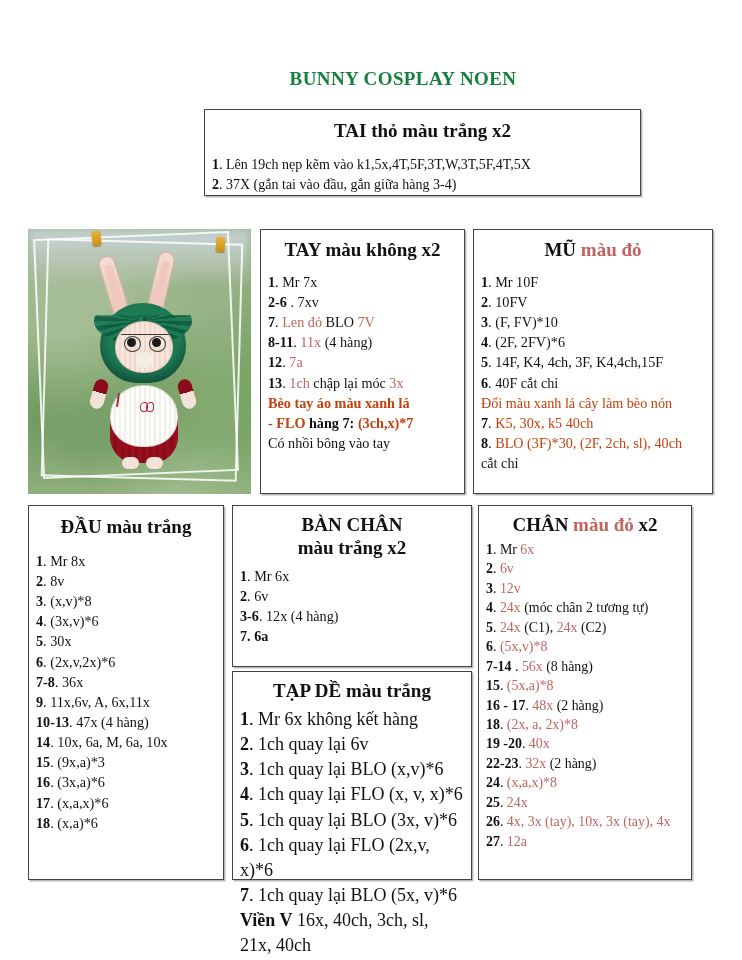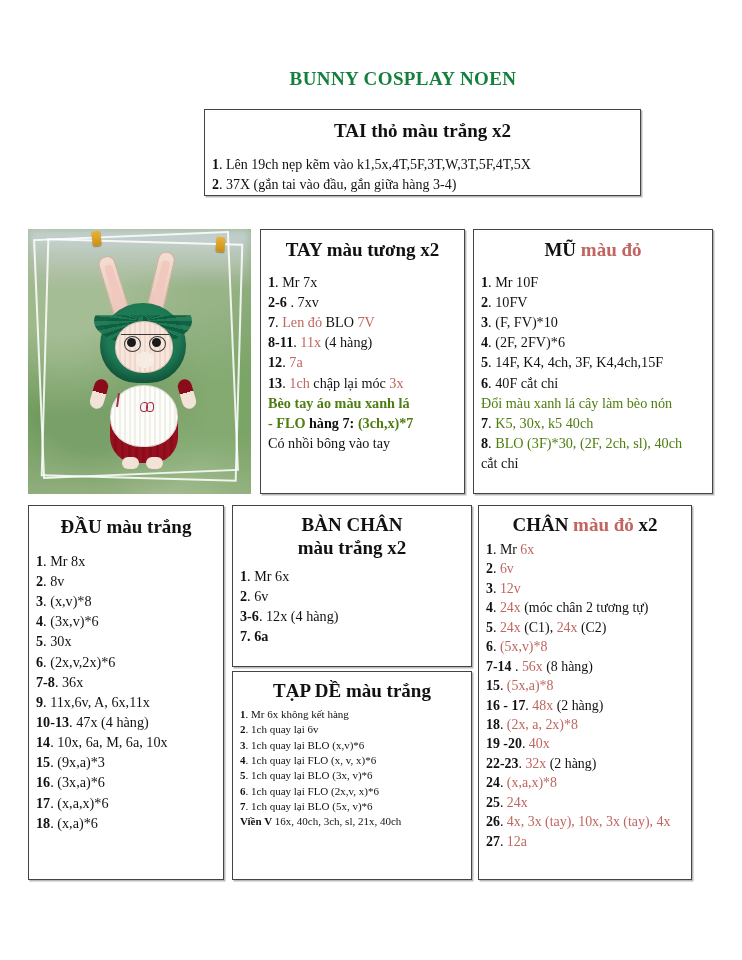--- a/index.html
+++ b/index.html
@@ -47,21 +47,21 @@
   .box-title.two-line { line-height: 1.2; }
   .lines {
     font-size: 14.2px;
     line-height: 1.42;
     color: #111;
     padding: 0 7px;
   }
   .lines .ln { white-space: normal; }
   b { font-weight: bold; }
   .red   { color: #c0655f; }
-  .green { color: #4d7c0f; }
+  .green { color: #c2410c; }
   .blk   { color: #111; }
 
   
   #tai-box {
     left: 204px; top: 109px; width: 437px; height: 87px;
   }
   #tai-box .box-title { margin-top: 9px; }
   #tai-box .lines { margin-top: 12px; font-size: 14px; }
 
   
@@ -211,21 +211,21 @@
   #dau-box .lines { margin-top: 12px; }
 
   
   #banchan-box { left: 232px; top: 505px; width: 240px; height: 162px; }
   #banchan-box .box-title { margin-top: 8px; }
   #banchan-box .lines { margin-top: 6px; }
 
   
   #tapde-box { left: 232px; top: 671px; width: 240px; height: 209px; }
   #tapde-box .box-title { margin-top: 7px; }
-  #tapde-box .lines { margin-top: 4px; font-size: 11px; line-height: 1.4; }
+  #tapde-box .lines { margin-top: 4px; font-size: 18px; line-height: 1.4; }
 
   
   #chan-box { left: 478px; top: 505px; width: 214px; height: 375px; }
   #chan-box .box-title { margin-top: 7px; }
   #chan-box .lines { margin-top: 3px; font-size: 13.9px; line-height: 1.4; }
 </style>
 </head>
 <body>
 
 <div id="page">
@@ -271,21 +271,21 @@
           <div class="bow"></div>
           <div class="bow-tail"></div>
         </div>
         <div class="foot foot-l"></div>
         <div class="foot foot-r"></div>
       </div>
     </div>
   </div>
 
   <div class="box" id="tay-box">
-    <div class="box-title">TAY màu tương x2</div>
+    <div class="box-title">TAY màu không x2</div>
     <div class="lines">
       <div>
           <div class="ln"><b>1</b><span class="blk">. Mr 7x</span></div>
           <div class="ln"><b>2-6</b><span class="blk"> . 7xv</span></div>
           <div class="ln"><b>7</b><span class="blk">.  </span><span class="red">Len đỏ</span><span class="blk"> BLO </span><span class="red">7V</span></div>
           <div class="ln"><b>8-11</b><span class="blk">. </span><span class="red">11x</span><span class="blk"> (4 hàng)</span></div>
           <div class="ln"><b>12</b><span class="blk">. </span><span class="red">7a</span></div>
           <div class="ln"><b>13</b><span class="blk">. </span><span class="red">1ch</span><span class="blk"> chập lại móc </span><span class="red">3x</span></div>
         </div>
       <div>

